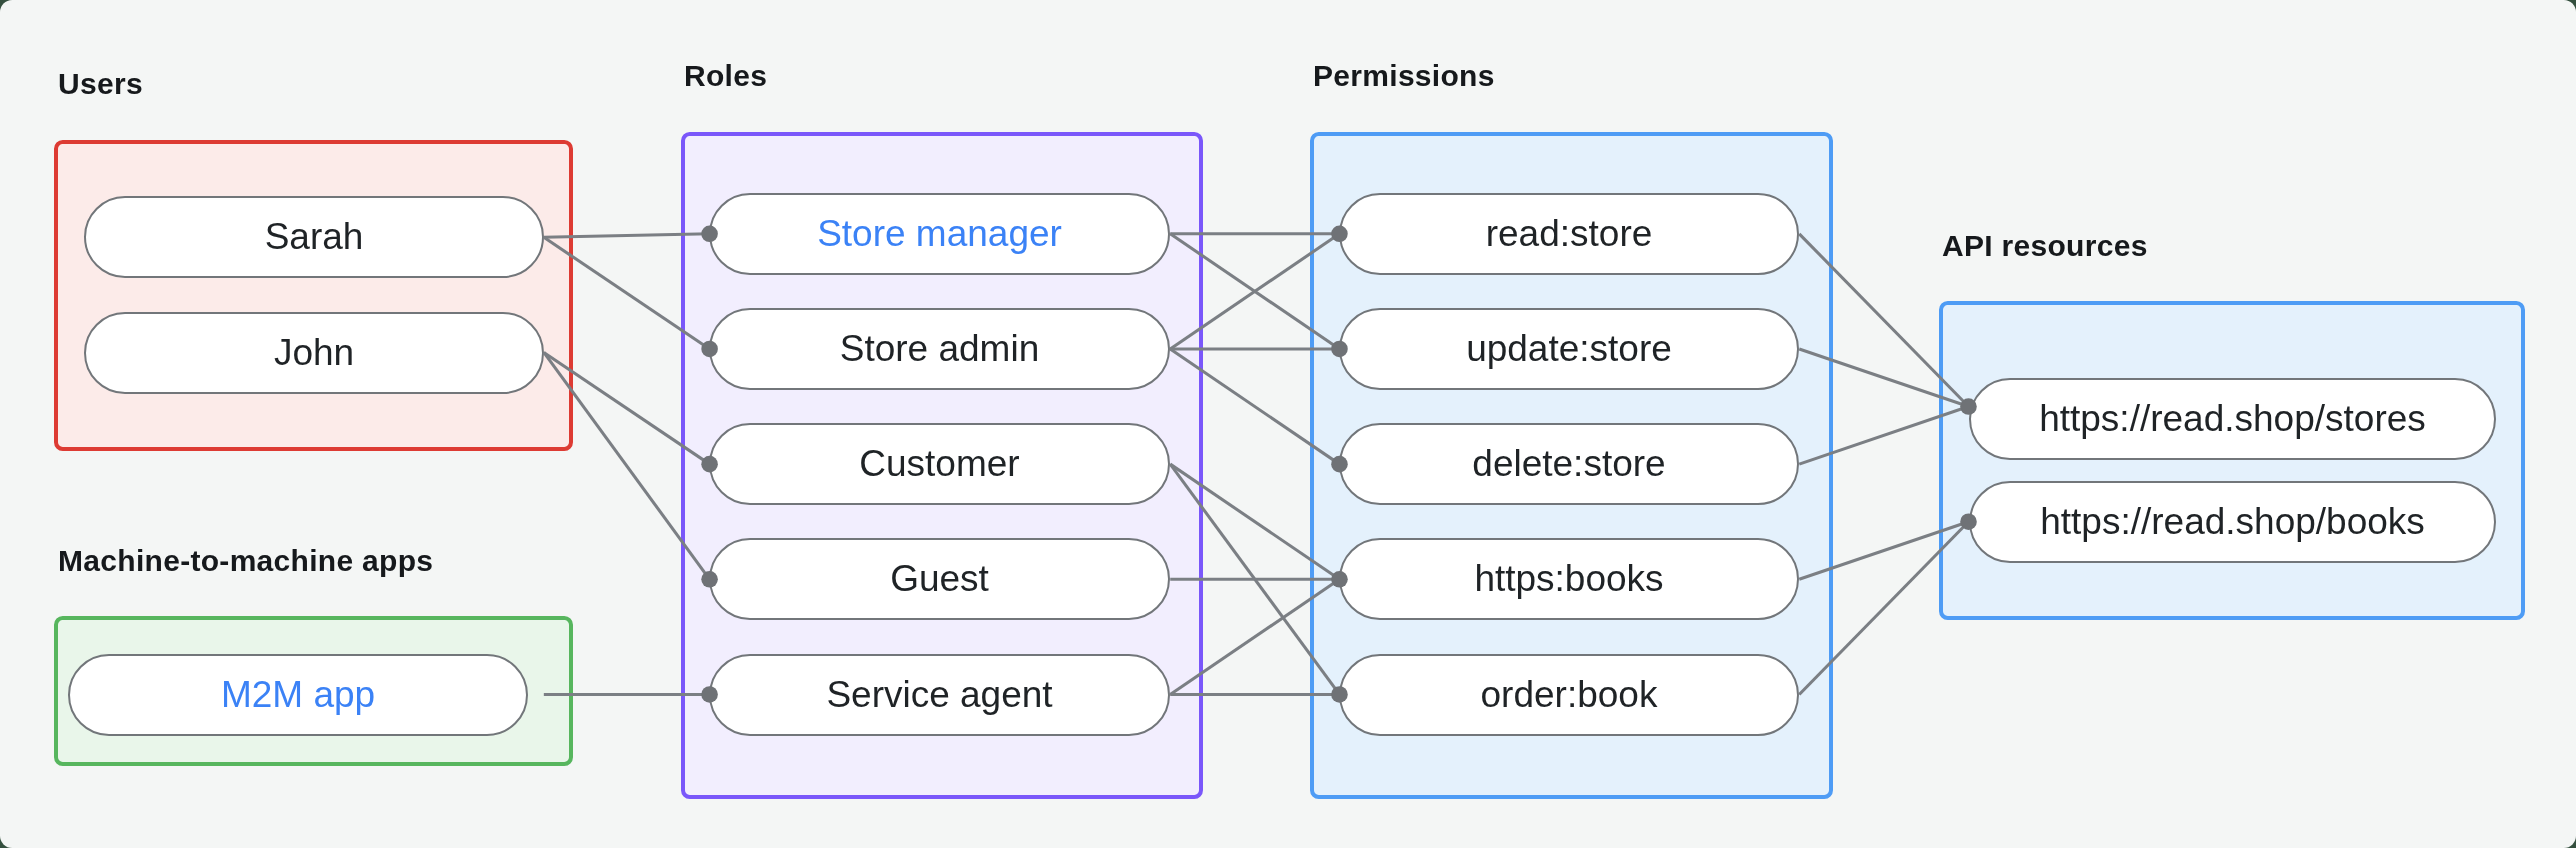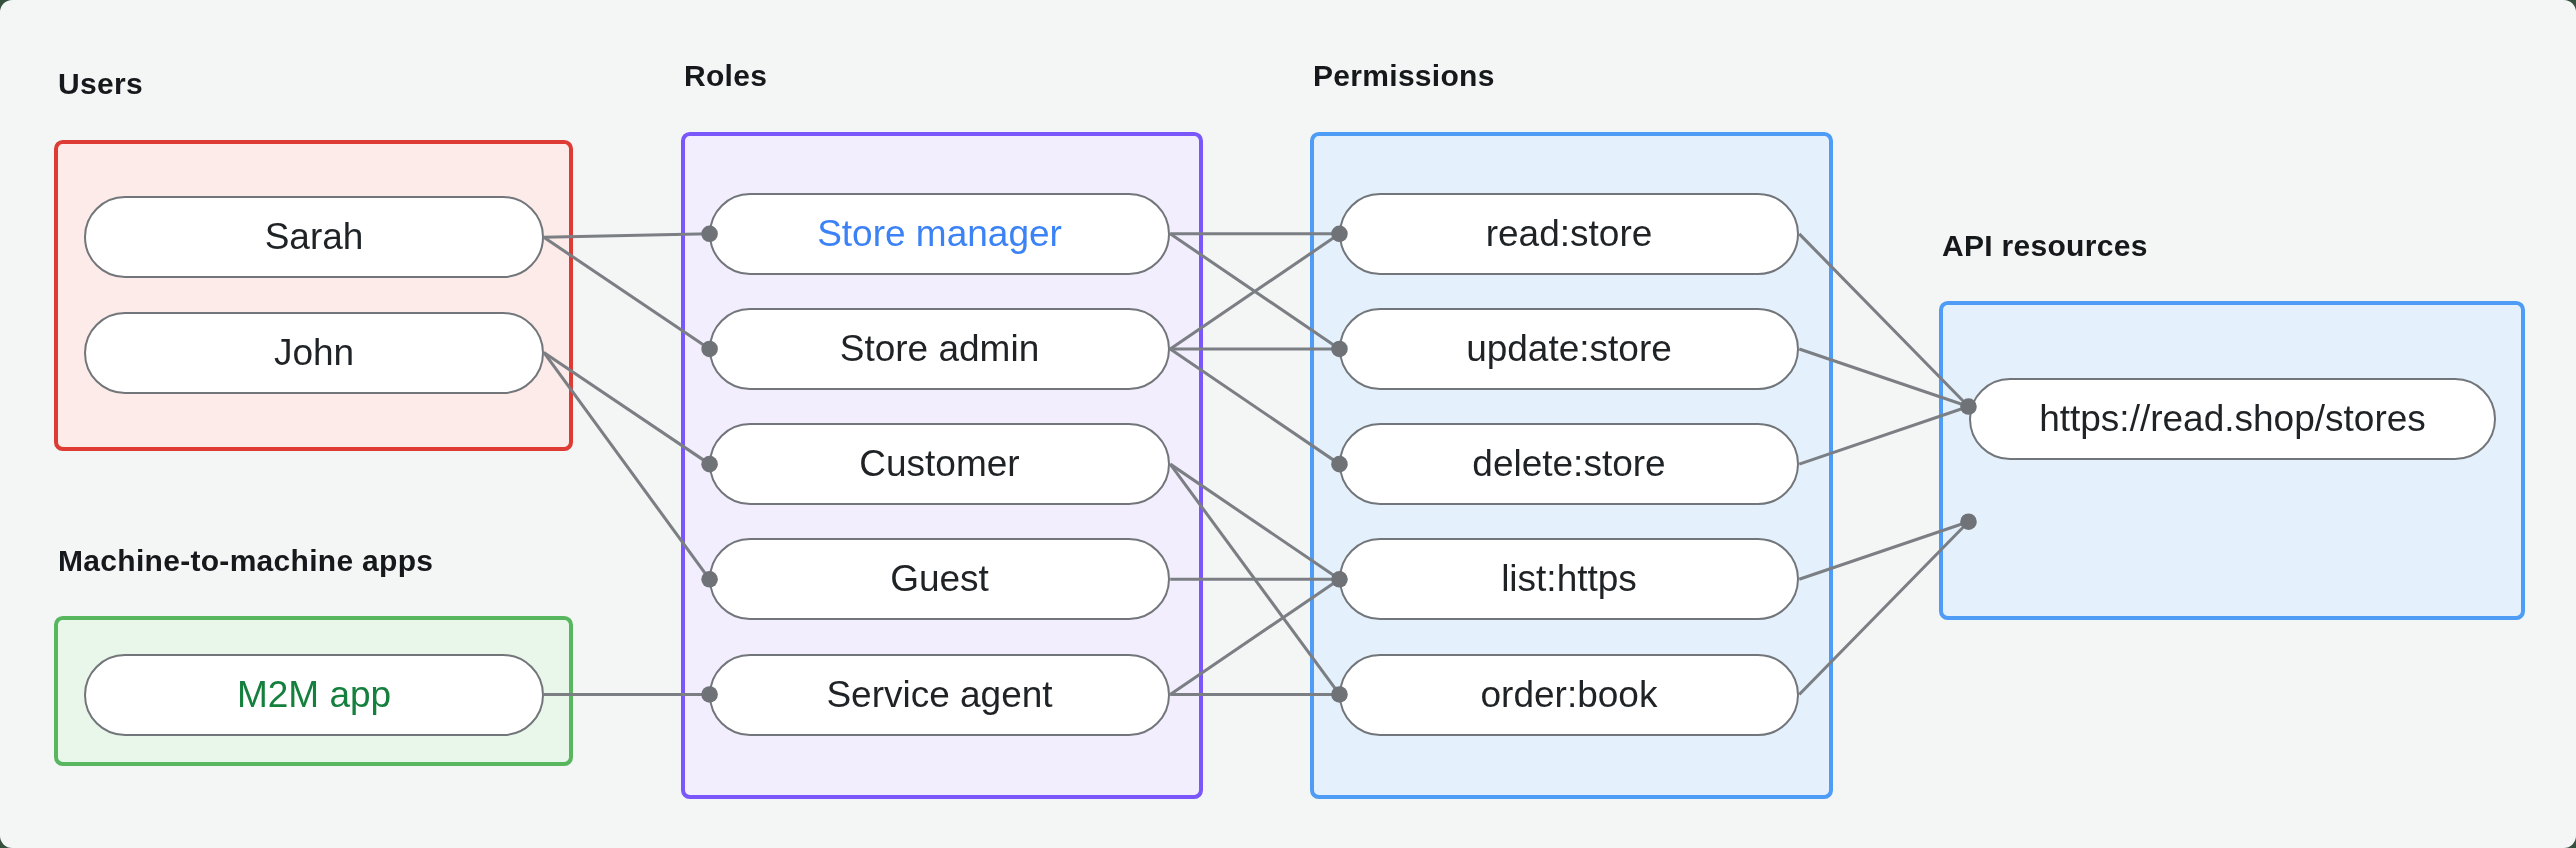--- a/index.html
+++ b/index.html
@@ -96,32 +96,33 @@
       <circle cx="1535" cy="796" r="9.5" fill="#6f7276"></circle>
       <circle cx="2256" cy="466" r="9.5" fill="#6f7276"></circle>
       <circle cx="2256" cy="598" r="9.5" fill="#6f7276"></circle>
     </svg>
 <div class="group-box" style="left: 54px; top: 140px; width: 519px; height: 311px; border-color: rgb(221, 59, 51); background: rgb(252, 235, 233);"></div>
     <div class="group-label" style="left: 58px; top: 61px;">Users</div>
     <div class="pill" style="left: 84px; top: 196px; width: 460px; border-color: rgb(114, 118, 122); background: rgb(255, 255, 255); color: rgb(31, 35, 38);">Sarah</div>
     <div class="pill" style="left: 84px; top: 312px; width: 460px; border-color: rgb(114, 118, 122); background: rgb(255, 255, 255); color: rgb(31, 35, 38);">John</div>
     <div class="group-box" style="left: 54px; top: 616px; width: 519px; height: 150px; border-color: rgb(87, 182, 94); background: rgb(233, 246, 234);"></div>
     <div class="group-label" style="left: 58px; top: 538px;">Machine-to-machine apps</div>
-    <div class="pill" style="left: 84px; top: 654px; width: 460px; border-color: rgb(114, 118, 122); background: rgb(255, 255, 255); color: #15803d;">M2M app</div>
+    <div class="pill" style="left: 68px; top: 654px; width: 460px; border-color: rgb(114, 118, 122); background: rgb(255, 255, 255); color: #3b82f6;">M2M app</div>
     <div class="group-box" style="left: 681px; top: 132px; width: 522px; height: 667px; border-color: rgb(122, 87, 250); background: rgb(242, 238, 254);"></div>
     <div class="group-label" style="left: 684px; top: 53px;">Roles</div>
     <div class="pill" style="left: 709px; top: 193px; width: 461px; border-color: rgb(114, 118, 122); background: rgb(255, 255, 255); color: #3b82f6;">Store manager</div>
     <div class="pill" style="left: 709px; top: 308px; width: 461px; border-color: rgb(114, 118, 122); background: rgb(255, 255, 255); color: rgb(31, 35, 38);">Store admin</div>
     <div class="pill" style="left: 709px; top: 423px; width: 461px; border-color: rgb(114, 118, 122); background: rgb(255, 255, 255); color: rgb(31, 35, 38);">Customer</div>
     <div class="pill" style="left: 709px; top: 538px; width: 461px; border-color: rgb(114, 118, 122); background: rgb(255, 255, 255); color: rgb(31, 35, 38);">Guest</div>
     <div class="pill" style="left: 709px; top: 654px; width: 461px; border-color: rgb(114, 118, 122); background: rgb(255, 255, 255); color: rgb(31, 35, 38);">Service agent</div>
     <div class="group-box" style="left: 1310px; top: 132px; width: 523px; height: 667px; border-color: rgb(78, 156, 245); background: rgb(228, 241, 252);"></div>
     <div class="group-label" style="left: 1313px; top: 53px;">Permissions</div>
     <div class="pill" style="left: 1339px; top: 193px; width: 460px; border-color: rgb(114, 118, 122); background: rgb(255, 255, 255); color: rgb(31, 35, 38);">read:store</div>
     <div class="pill" style="left: 1339px; top: 308px; width: 460px; border-color: rgb(114, 118, 122); background: rgb(255, 255, 255); color: rgb(31, 35, 38);">update:store</div>
     <div class="pill" style="left: 1339px; top: 423px; width: 460px; border-color: rgb(114, 118, 122); background: rgb(255, 255, 255); color: rgb(31, 35, 38);">delete:store</div>
-    <div class="pill" style="left: 1339px; top: 538px; width: 460px; border-color: rgb(114, 118, 122); background: rgb(255, 255, 255); color: rgb(31, 35, 38);">list:https</div>
+    <div class="pill" style="left: 1339px; top: 538px; width: 460px; border-color: rgb(114, 118, 122); background: rgb(255, 255, 255); color: rgb(31, 35, 38);">https:books</div>
     <div class="pill" style="left: 1339px; top: 654px; width: 460px; border-color: rgb(114, 118, 122); background: rgb(255, 255, 255); color: rgb(31, 35, 38);">order:book</div>
     <div class="group-box" style="left: 1939px; top: 301px; width: 586px; height: 319px; border-color: rgb(78, 156, 245); background: rgb(228, 241, 252);"></div>
     <div class="group-label" style="left: 1942px; top: 223px;">API resources</div>
     <div class="pill" style="left: 1969px; top: 366px; width: 527px; border-color: rgb(114, 118, 122); background: rgb(255, 255, 255); color: rgb(31, 35, 38); margin-top: 12px;">https://read.shop/stores</div>
+    <div class="pill" style="left: 1969px; top: 481px; width: 527px; border-color: rgb(114, 118, 122); background: rgb(255, 255, 255); color: rgb(31, 35, 38);">https://read.shop/books</div>
   </div>
 
 
 </body></html>

